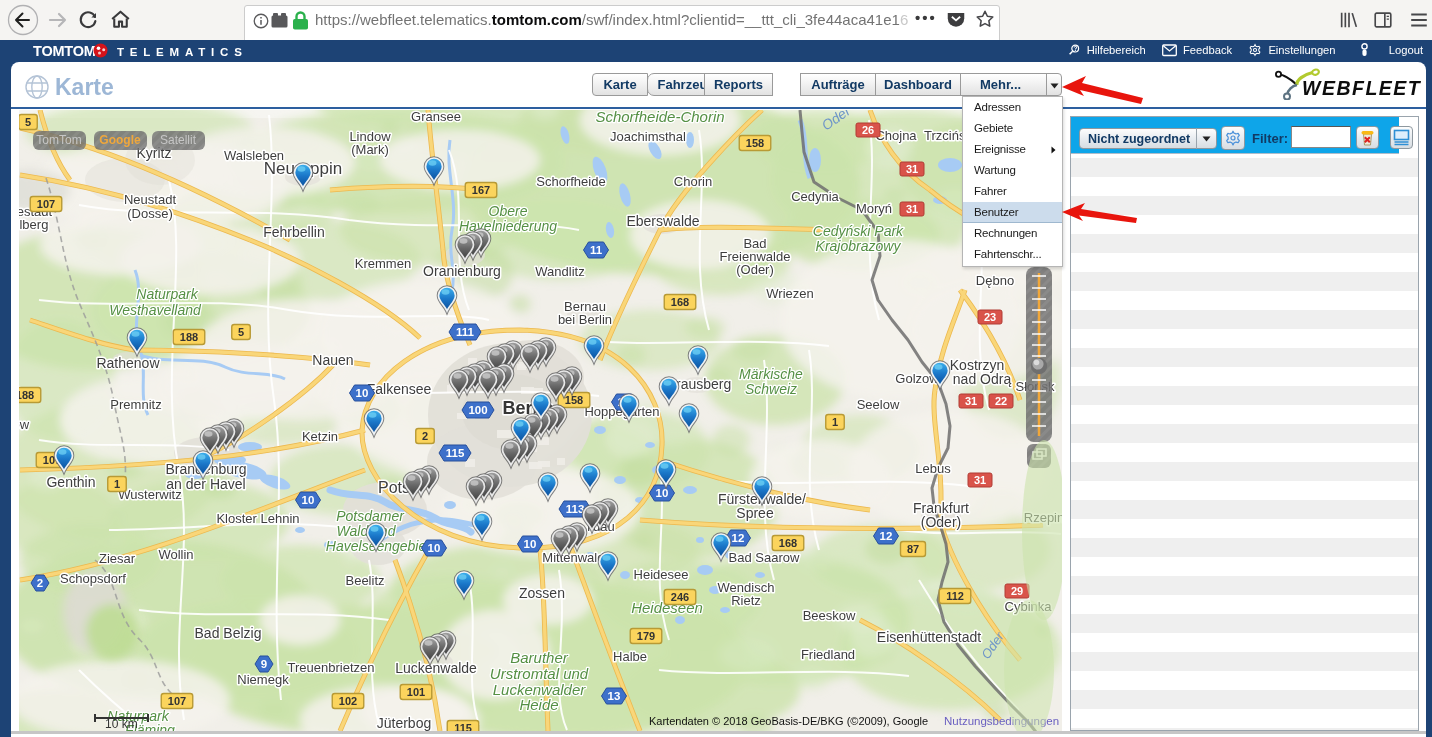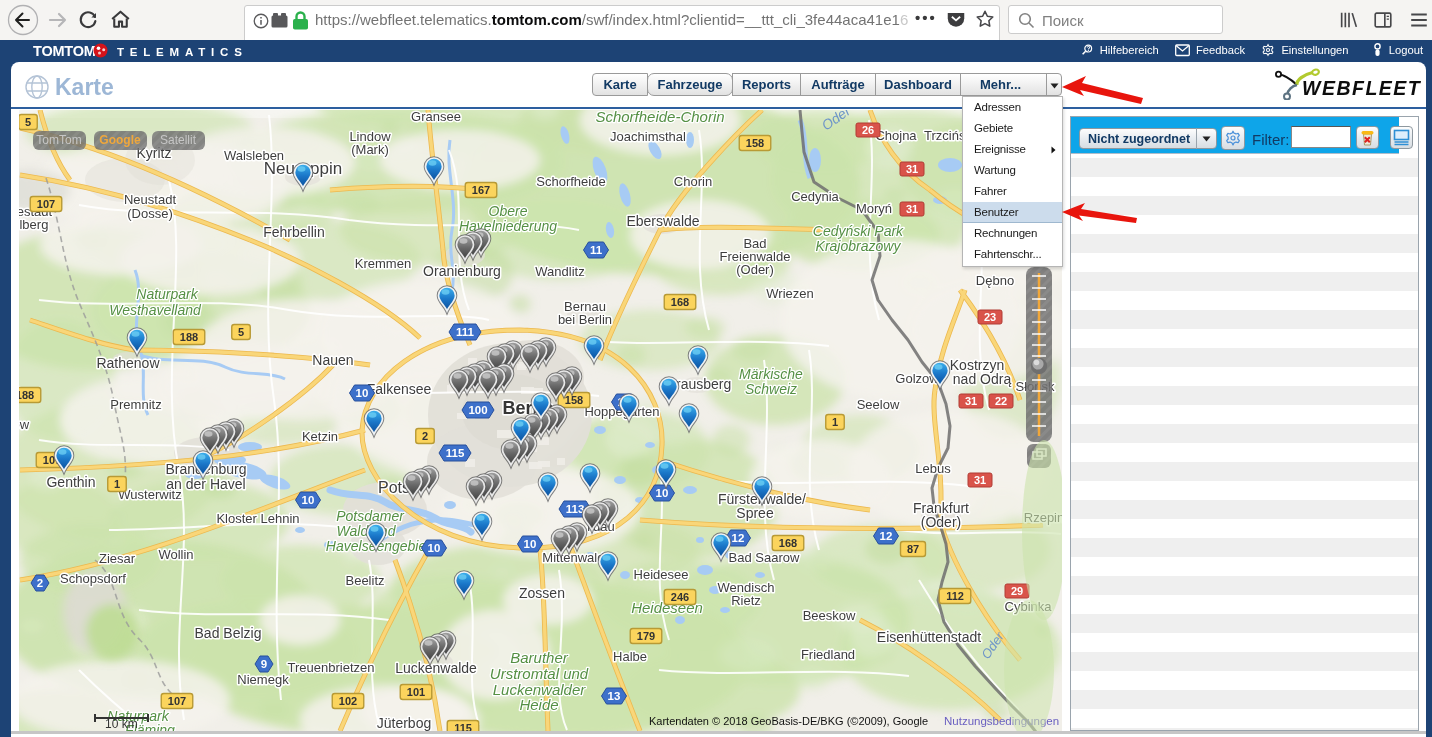--- a/index.html
+++ b/index.html
@@ -82,27 +82,20 @@
     <div class="urltxt">https://webfleet.telematics.<b style="color:#0c0c0d">tomtom.com</b>/swf/index.html?clientid=__ttt_cli_3fe44aca41e1<span style="color:#c8c8c8">6</span></div>
   </div>
   <div class="abs" style="left:915px;top:9px;color:#3a3a3c;font-size:15px;letter-spacing:2px;font-weight:bold">•••</div>
   <svg class="abs" style="left:945px;top:8px" width="22" height="22" viewBox="0 0 24 24">
     <path d="M3 5.5h18v6a9 9 0 0 1-18 0z" fill="#3d3d3f"></path>
     <path d="M7.5 9.5l4.5 4 4.5-4" stroke="#fff" stroke-width="2" fill="none"></path>
   </svg>
   <svg class="abs" style="left:974px;top:8px" width="22" height="22" viewBox="0 0 24 24">
     <path d="M12 3.6l2.6 5.4 5.9.8-4.3 4.1 1 5.9L12 17l-5.2 2.8 1-5.9L3.5 9.8l5.9-.8z" fill="none" stroke="#47474a" stroke-width="1.7" stroke-linejoin="round"></path>
   </svg>
-  <div id="searchbar">
-    <svg class="abs" style="left:9px;top:6px" width="17" height="17" viewBox="0 0 17 17">
-      <circle cx="7" cy="7" r="5.3" fill="none" stroke="#828282" stroke-width="1.6"></circle>
-      <path d="M11 11l4.5 4.5" stroke="#828282" stroke-width="1.6"></path>
-    </svg>
-    <div class="abs" style="left:33px;top:6px;font-size:15px;color:#808080">Поиск</div>
-  </div>
   <svg class="abs" style="left:1338px;top:9px" width="22" height="22" viewBox="0 0 24 24">
     <path d="M4 4v16M8 4v16M12 4v16" stroke="#47474a" stroke-width="1.8"></path>
     <path d="M15.5 4.5l4.5 15" stroke="#47474a" stroke-width="1.8"></path>
   </svg>
   <svg class="abs" style="left:1372px;top:9px" width="22" height="22" viewBox="0 0 24 24">
     <rect x="3.5" y="4.5" width="17" height="15" rx="1.5" fill="none" stroke="#47474a" stroke-width="1.8"></rect>
     <path d="M14 4.5v15" stroke="#47474a" stroke-width="1.8"></path>
     <path d="M16 8h2.5M16 11h2.5" stroke="#47474a" stroke-width="1.4"></path>
   </svg>
   <svg class="abs" style="left:1408px;top:9px" width="22" height="22" viewBox="0 0 24 24">
@@ -133,21 +126,21 @@
     <span style="margin-right:13px;margin-left:3px">Feedback</span>
     <svg style="vertical-align:-3px" width="14" height="14" viewBox="0 0 16 16">
         <path d="M8 1.8l.9 1.8a4.6 4.6 0 0 1 1.7.7l2-.5 1 1.8-1.3 1.5a4.6 4.6 0 0 1 0 1.8l1.3 1.5-1 1.8-2-.5a4.6 4.6 0 0 1-1.7.7L8 14.2l-.9-1.8a4.6 4.6 0 0 1-1.7-.7l-2 .5-1-1.8 1.3-1.5a4.6 4.6 0 0 1 0-1.8L2.4 5.6l1-1.8 2 .5a4.6 4.6 0 0 1 1.7-.7z" fill="none" stroke="#fff" stroke-width="1.2"></path>
         <circle cx="8" cy="8" r="1.8" fill="none" stroke="#fff" stroke-width="1.2"></circle>
       </svg>
     <span style="margin-right:20px;margin-left:3px">Einstellungen</span>
     <svg style="vertical-align:-3px" width="11" height="14" viewBox="0 0 11 14">
         <circle cx="5.5" cy="3.4" r="2.6" fill="none" stroke="#fff" stroke-width="1.4"></circle>
         <rect x="3.4" y="6.5" width="4.2" height="6.6" rx="2" fill="#fff"></rect>
       </svg>
-    <span style="margin-left:3px">Logout</span>
+    <span style="margin-left:16px">Logout</span>
   </div>
 </div>
 
 <div id="appbg"></div>
 <div id="hdr"></div>
 <div id="hdrline"></div>
 <div id="contentbg"></div>
 <div id="botbar"></div>
 <div id="botbar2"></div>
 
@@ -155,21 +148,21 @@
   <g fill="none" stroke="#b4c3d6" stroke-width="1.4">
     <circle cx="13" cy="13" r="11"></circle>
     <ellipse cx="13" cy="13" rx="5.2" ry="11"></ellipse>
     <path d="M2.6 9h20.8M2.6 17h20.8"></path>
   </g>
 </svg>
 <div class="abs" style="left:55px;top:74px;font-size:23px;font-weight:bold;color:#9db7d6;z-index:5">Karte</div>
 
 <div class="tab" style="left:592px;width:56px;border-radius:4px 0 0 4px;">Karte</div>
 <div class="tab" style="left:647px;width:86px;border-radius:7px;">Fahrzeuge</div>
-<div class="tab" style="left:732px;width:69px;">Reports</div>
+<div class="tab" style="left:704px;width:69px;">Reports</div>
 <div class="tab" style="left:800px;width:76px;">Aufträge</div>
 <div class="tab" style="left:875px;width:86px;">Dashboard</div>
 <div class="tab" style="left:960px;width:87px;text-align:left;padding-left:19px;">Mehr...</div>
 <div class="tab" style="left:1046px;width:16px;border-radius:0 4px 4px 0;"><svg width="9" height="6" viewBox="0 0 9 6" style="margin-top:8px">
       <path d="M0.5 0.5h8L4.5 5.5z" fill="#222"></path>
     </svg></div>
 
 <svg class="abs" style="left:1272px;top:68px;z-index:5" width="150" height="32" viewBox="0 0 150 32">
   <g fill="none">
     <path d="M25 17 C18 10 10 6.5 7.5 6.5" stroke="#111" stroke-width="2.2"></path>
@@ -958,21 +951,21 @@
     <div class="abs" style="left:17px;top:15px;font-size:12.5px;font-weight:bold;color:#123a64;z-index:3">Nicht zugeordnet</div>
     <div class="abs" style="left:125px;top:11px;width:1px;height:21px;background:#9aa4ac;z-index:3"></div>
     <svg class="abs" style="left:131px;top:19px;z-index:3" width="9" height="6" viewBox="0 0 9 6">
         <path d="M0.5 0.5h8L4.5 5.5z" fill="#222"></path>
       </svg>
     <div class="pbtn" style="left:150px;top:9px;width:24px;height:24px;"></div>
     <svg class="abs" style="left:154px;top:13px;z-index:3" width="16" height="16" viewBox="0 0 16 16">
       <path d="M8 1.2l1 2a5 5 0 0 1 1.9.8l2.2-.6 1.2 2-1.5 1.7a5 5 0 0 1 0 1.9l1.5 1.7-1.2 2-2.2-.6a5 5 0 0 1-1.9.8l-1 2-1-2a5 5 0 0 1-1.9-.8l-2.2.6-1.2-2 1.5-1.7a5 5 0 0 1 0-1.9L1.7 5.4l1.2-2 2.2.6A5 5 0 0 1 7 3.2z" fill="none" stroke="#4a90d9" stroke-width="1.2" stroke-linejoin="round"></path>
       <circle cx="8" cy="8" r="2" fill="none" stroke="#4a90d9" stroke-width="1.2"></circle>
     </svg>
-    <div class="abs" style="left:181px;top:14px;font-size:15px;font-weight:normal;color:#123a64">Filter:</div>
+    <div class="abs" style="left:181px;top:14px;font-size:13px;font-weight:bold;color:#123a64">Filter:</div>
     <div class="abs" style="left:220px;top:9px;width:60px;height:22px;background:#fff;border:1px solid #888;border-top-color:#555;box-sizing:border-box"></div>
     <div class="pbtn" style="left:285px;top:9px;width:23px;height:23px;"></div>
     <svg class="abs" style="left:289px;top:12px;z-index:3" width="15" height="17" viewBox="0 0 15 17">
       <path d="M3.5 5h8l-1 11h-6z" fill="#efe9d8" stroke="#a89868" stroke-width="1"></path>
       <rect x="1.5" y="2" width="12" height="3.4" rx="1.7" fill="#f9b916"></rect>
       <path d="M4.8 8.2l5 5M9.8 8.2l-5 5" stroke="#e02020" stroke-width="2"></path>
     </svg>
     <div class="pbtn" style="left:319px;top:9px;width:23px;height:23px;"></div>
     <svg class="abs" style="left:322px;top:12px;z-index:3" width="17" height="17" viewBox="0 0 17 17">
       <rect x="1.5" y="1.5" width="14" height="9" fill="#ddeefc" stroke="#2e8fd5" stroke-width="1.6"></rect>

